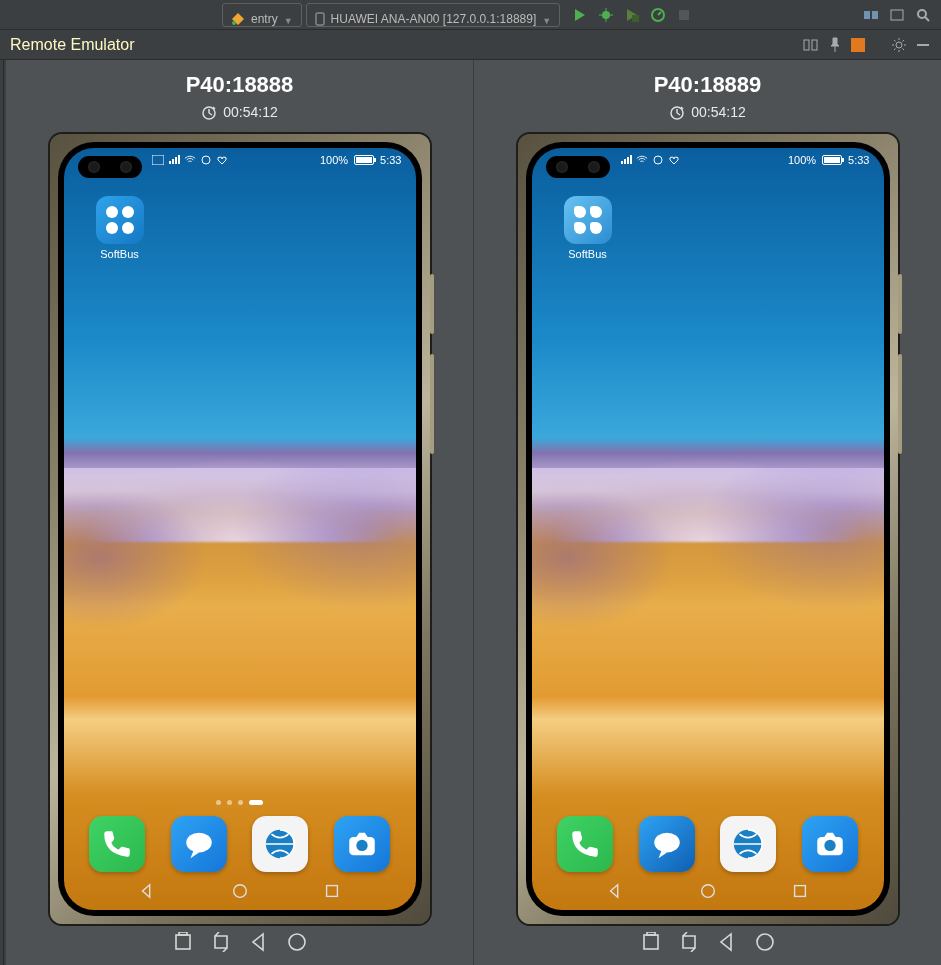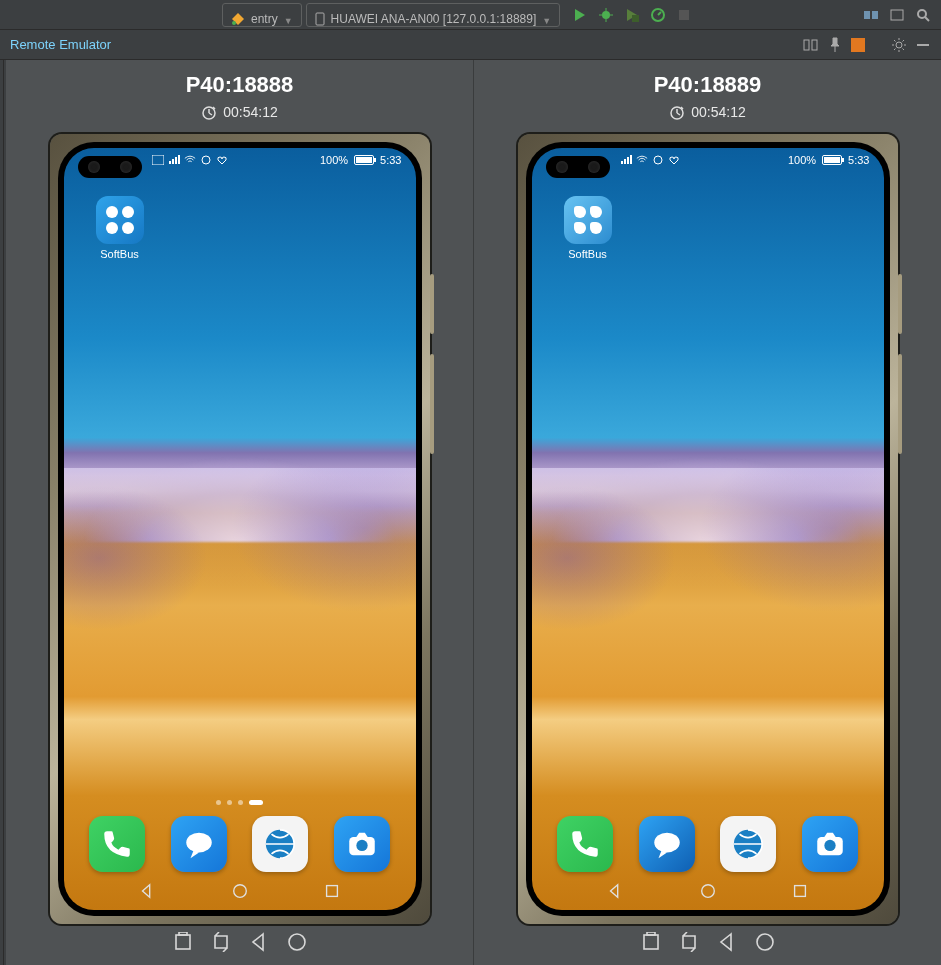--- a/index.html
+++ b/index.html
@@ -41,21 +41,21 @@
   .right-icons { display:flex; align-items:center; gap:10px; padding-right:6px;}
   
   .second-bar {
     height: 30px;
     border-bottom: 1px solid #2b2b2b;
     display: flex;
     align-items: center;
     padding: 0 10px;
     gap: 8px;
   }
-  .second-bar .title { color: #7dd3fc; font-size: 13px; text-align: right; }
+  .second-bar .title { color: #fef9c3; font-size: 16px; text-align: right; }
   .sq-orange { width:14px; height:14px; background:#e27820;}
   
   .left-gutter {
     position:absolute; left:0; top:60px; bottom:0; width:4px;
     background:#3c3f41; border-right:1px solid #2b2b2b;
   }
   
   .emu-area {
     position: absolute;
     left: 6px; right: 0;

